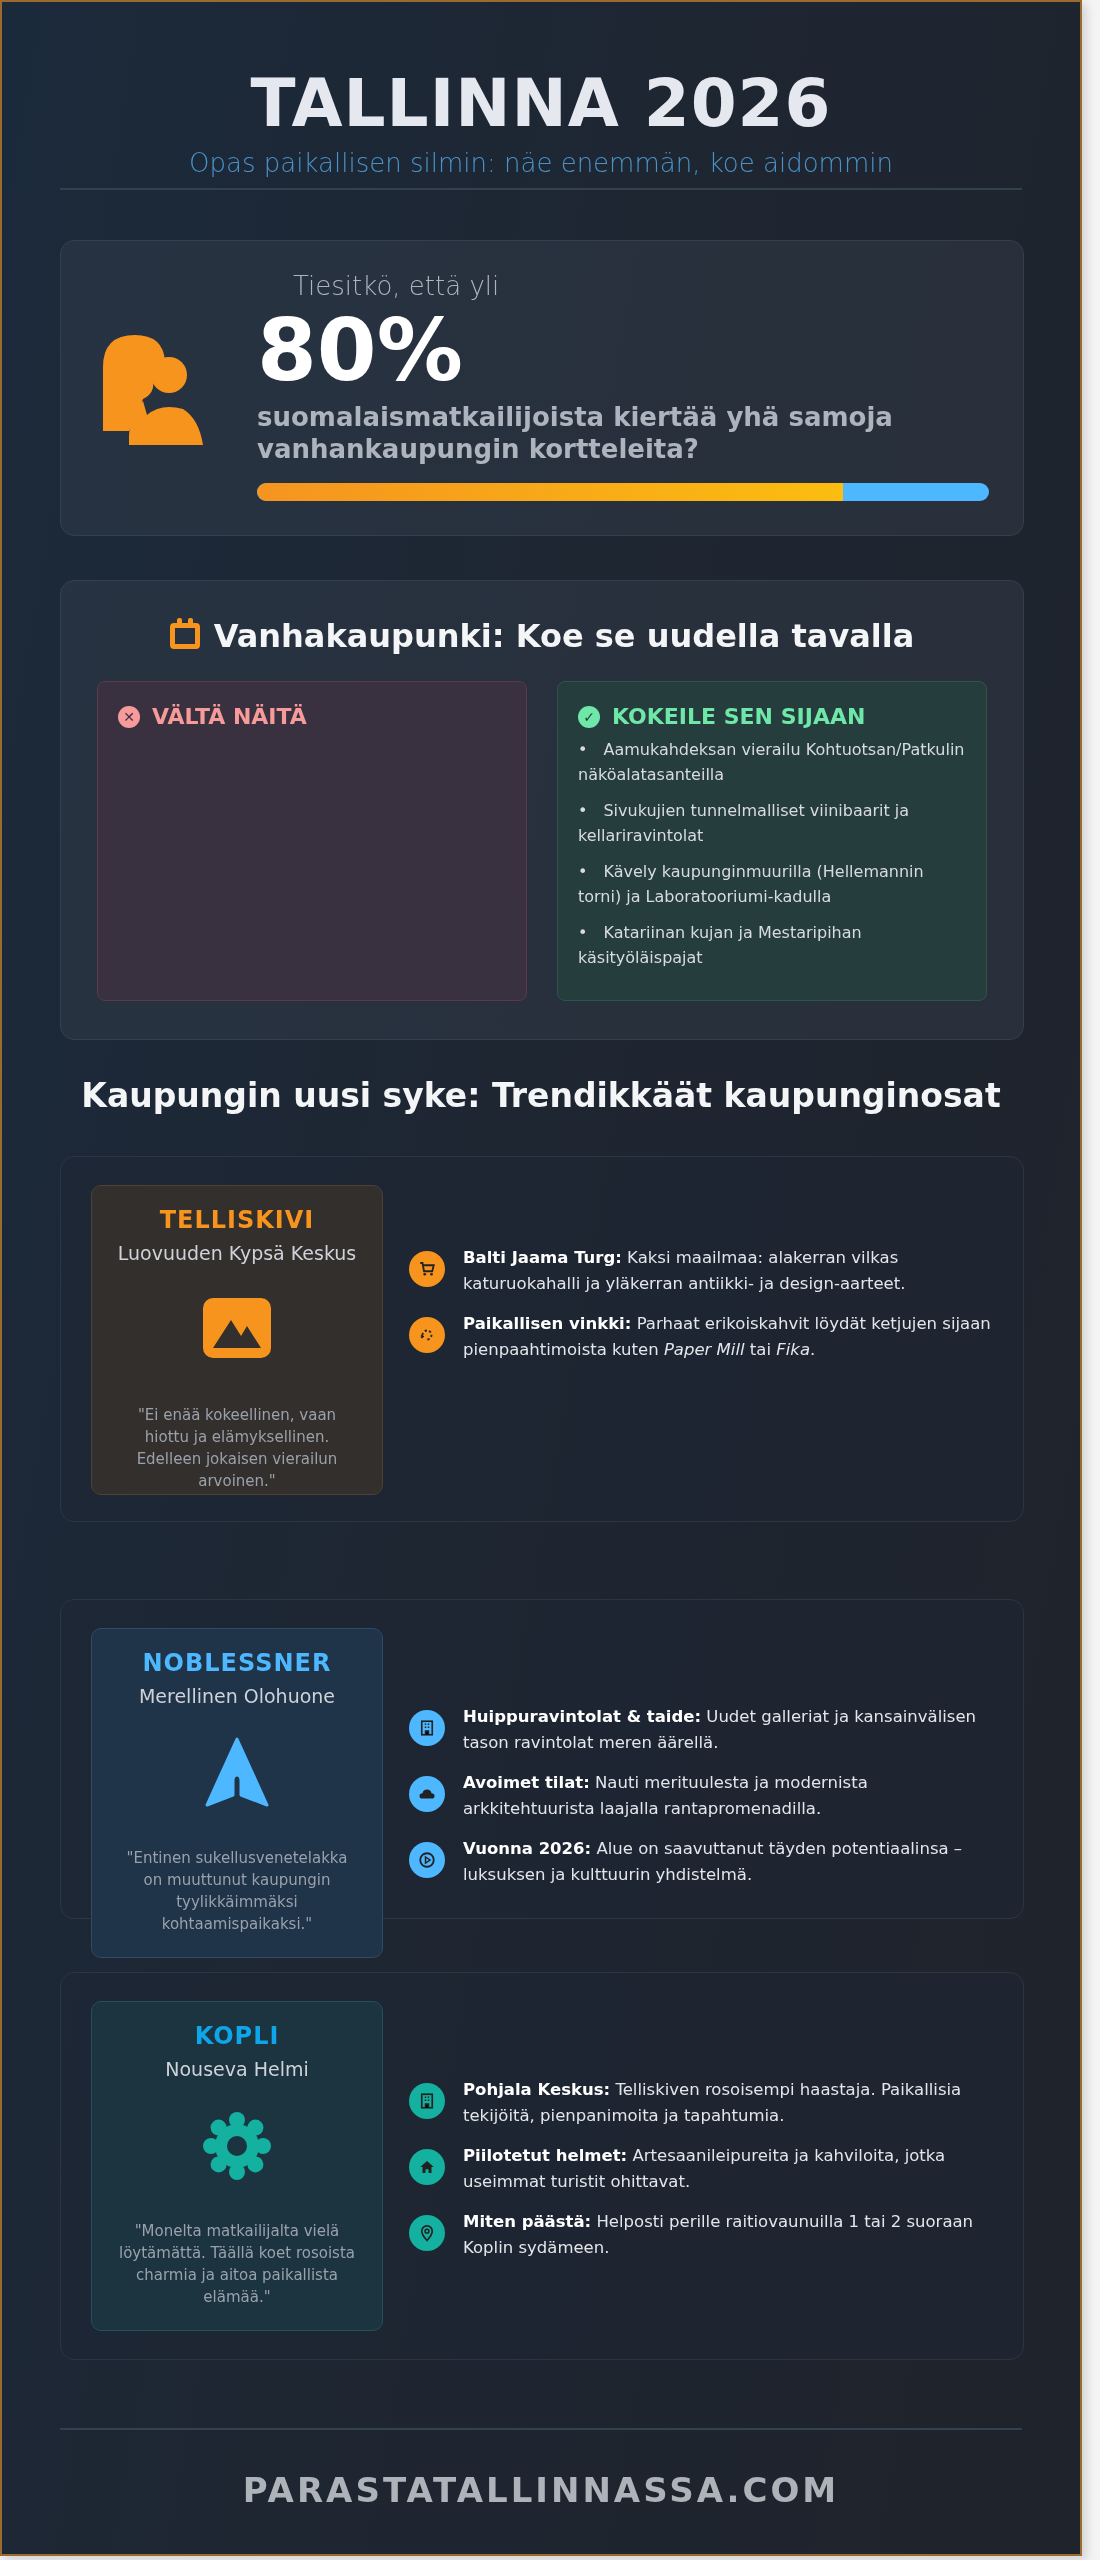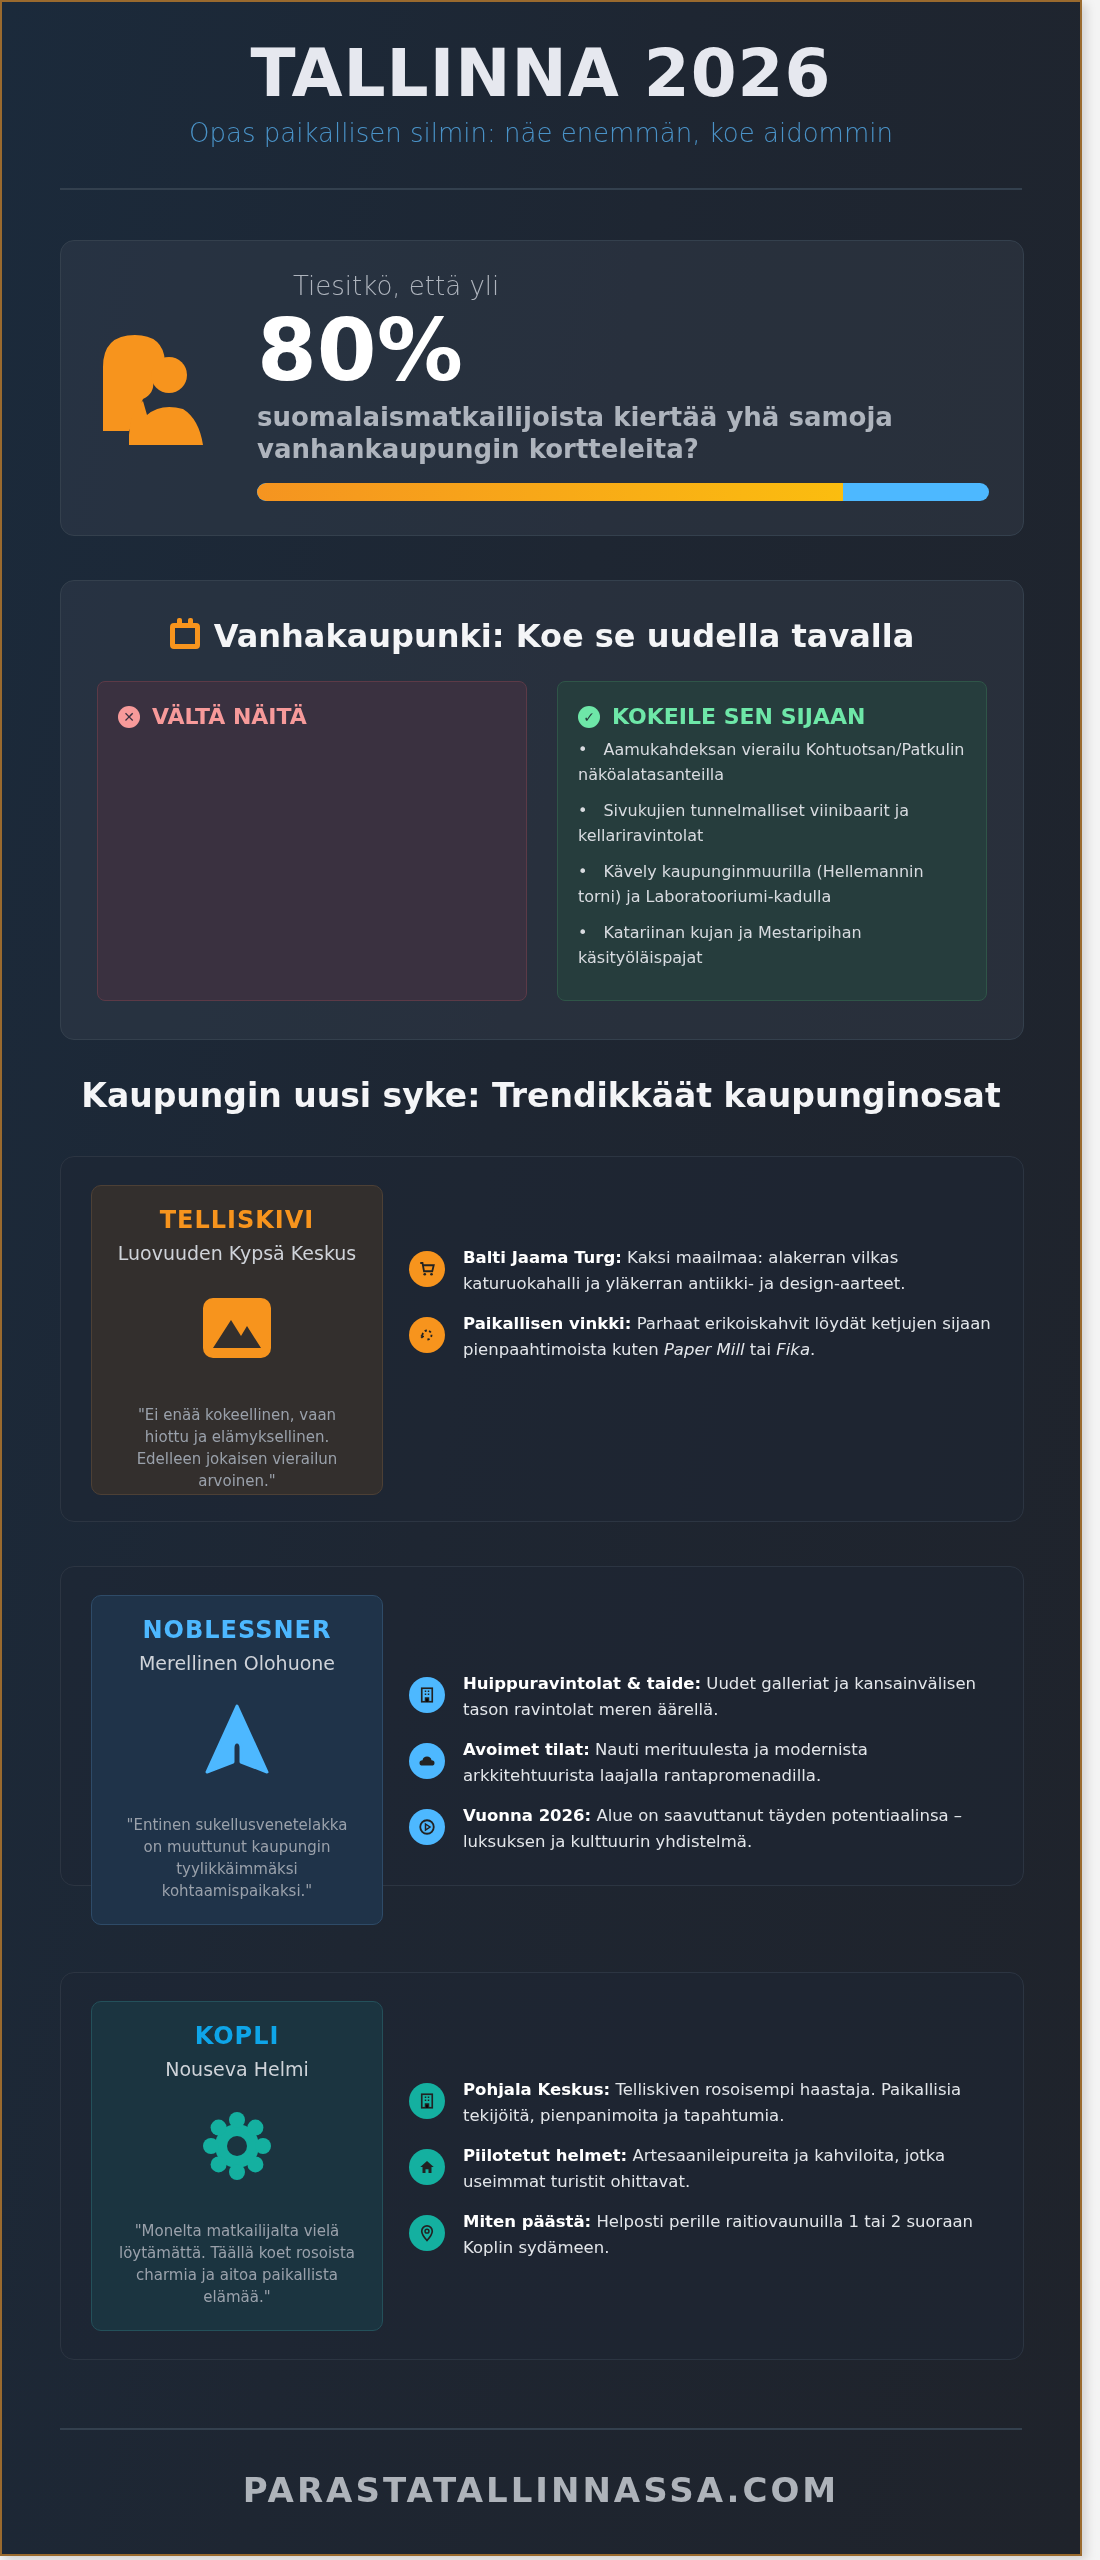--- a/index.html
+++ b/index.html
@@ -4,21 +4,21 @@
 <style>
   * { box-sizing: border-box; margin: 0; padding: 0; }
   html, body { width: 1100px; height: 2560px; background: #f4f4f4; overflow: hidden; }
   body { font-family: "DejaVu Sans", sans-serif; color: #e6e8ec; }
   .page {
     position: absolute; left: 0; top: 0; width: 1082px; height: 2556px;
     border: 2px solid #9a6a2e;
     background: linear-gradient(100deg, #1b2a3b 0%, #1e2632 45%, #1f232b 100%);
     box-shadow: 4px 4px 10px rgba(0,0,0,0.15);
   }
-  .header { text-align: center; padding-top: 32px; }
+  .header { text-align: center; padding-top: 32px; margin-top: 30px; }
   .title { font-size: 66px; font-weight: bold; color: #e6e8ef; letter-spacing: 1px; line-height: 80px; }
   .subtitle { font-size: 26px; color: #4a93c8; margin-top: 4px; font-weight: 300; }
   .hr { position: absolute; left: 58px; right: 58px; height: 2px; background: #33404e; }
 
   .card {
     position: absolute; left: 58px; width: 964px;
     background: rgba(60,70,84,0.35); border: 1px solid #34404d; border-radius: 14px;
   }
   .stat { top: 238px; height: 296px; }
   .stat-icon { position: absolute; left: 34px; top: 86px; width: 110px; height: 120px; }
@@ -42,21 +42,21 @@
   .badge { width: 22px; height: 22px; border-radius: 50%; display: inline-flex; align-items: center; justify-content: center; font-size: 14px; font-weight: bold; color: #3a3140; }
   .avoid .badge { background: #f79a9a; } .try .badge { background: #6ee7a8; color: #263d3d; }
   .col ul { list-style: none; }
   .col li { font-size: 16px; color: #d8dbe0; line-height: 25px; margin-bottom: 11px; }
   .col li::before { content: "•"; margin-right: 16px; color: #d8dbe0; }
 
   .sec2-title { position: absolute; top: 1074px; left: 0; right: 0; text-align: center; font-size: 33px; font-weight: bold; color: #f4f5f7; }
 
   .hood { background: rgba(30,38,52,0.5); border: 1px solid #2c3542; }
   .hood1 { top: 1154px; height: 366px; }
-  .hood2 { top: 1564px; height: 320px; }
+  .hood2 { top: 1597px; height: 320px; }
   .hood3 { top: 1970px; height: 388px; }
   .hcard { position: absolute; left: 30px; top: 28px; width: 292px; border-radius: 10px; text-align: center; padding-top: 20px; }
   .hood1 .hcard { height: 310px; background: #332f2d; border: 1px solid #4d4035; }
   .hood2 .hcard { height: 330px; background: #1f3349; border: 1px solid #2e4b68; }
   .hood3 .hcard { height: 330px; background: #1b3440; border: 1px solid #24505a; }
   .hname { font-size: 24px; font-weight: bold; letter-spacing: 1px; }
   .htag { font-size: 19px; color: #cfd3d9; margin-top: 8px; }
   .hicon { margin: 30px auto 0; width: 72px; height: 72px; }
   .hquote { font-size: 15px; color: #9aa1ab; line-height: 22px; padding: 0 24px; margin-top: 34px; }
   .feats { position: absolute; left: 348px; right: 30px; }

